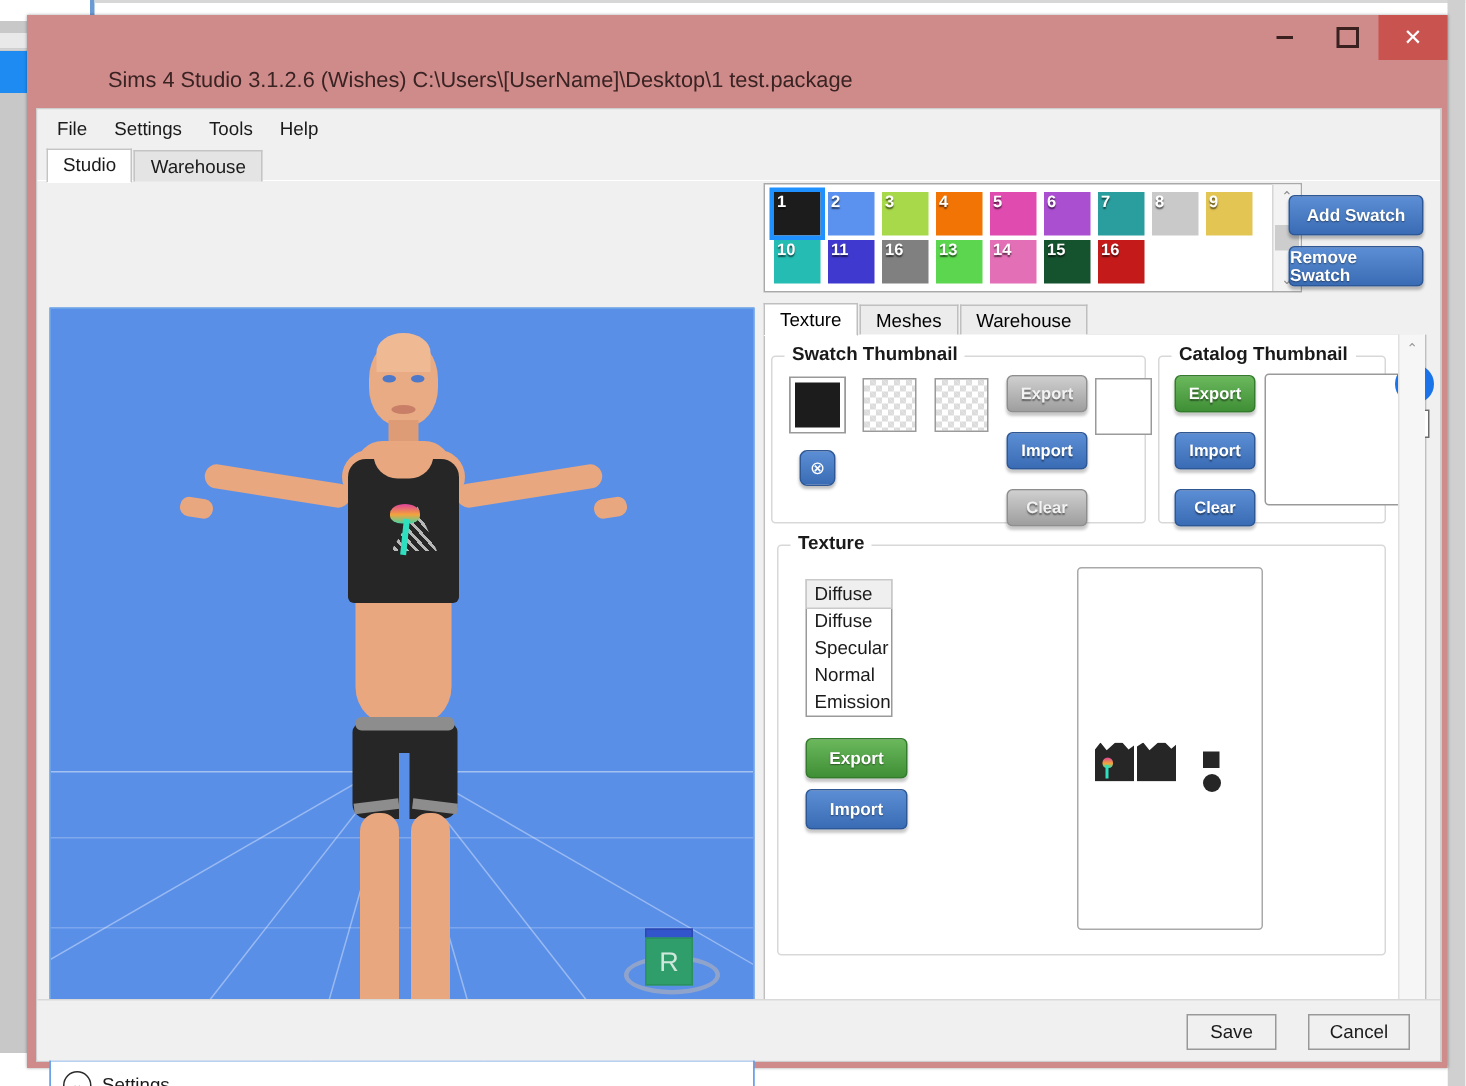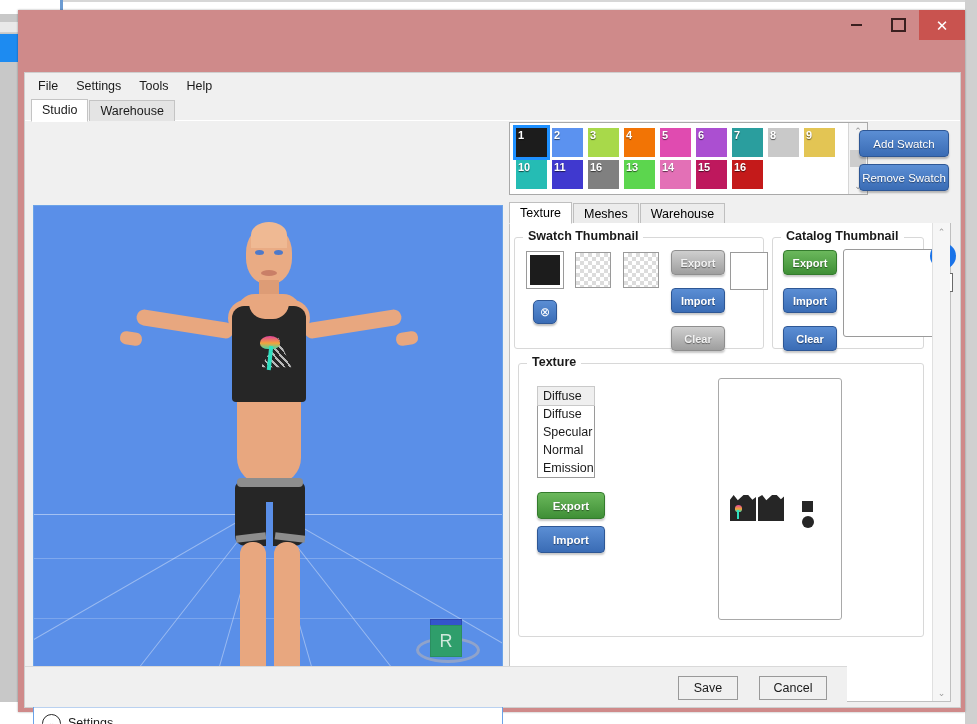--- a/index.html
+++ b/index.html
@@ -97,21 +97,21 @@
   .swatch{
     width:31px;height:29px;margin-right:5px;margin-bottom:3px;position:relative;
     color:#ffffff;font-size:11px;font-weight:bold;text-shadow:0 1px 1px rgba(0,0,0,.6);
     padding-left:2px;box-sizing:border-box;line-height:14px;
   }
   .swatch.sel{outline:3px solid #1e90ff;outline-offset:0px;}
   #swatch-scroll{width:18px;background:#f3f3f3;border-left:1px solid #d6d6d6;display:flex;flex-direction:column;justify-content:space-between;align-items:center;}
   .sc-arrow{font-size:9px;color:#8e8e8e;height:16px;display:flex;align-items:center;}
   .sc-thumb{width:16px;height:17px;background:#cdcdcd;}
   .btn-blue{
-    position:absolute;right:0;font-size:11.5px;font-weight:normal;color:#ffffff;
+    position:absolute;right:0;font-size:11.5px;font-weight:bold;color:#ffffff;
     background:linear-gradient(#5b8ed4,#3a6cb5);border:1px solid #2e5795;border-radius:4px;
     width:88px;height:25px;display:flex;align-items:center;justify-content:center;
     text-shadow:0 1px 1px rgba(0,0,0,.45);box-shadow:0 2px 2px rgba(0,0,0,.25);
   }
   #add-swatch{top:8px;}
   #remove-swatch{top:42px;}
 
   
   #inner-tabs{position:absolute;left:0;top:80px;width:440px;height:22px;display:flex;align-items:flex-end;border-bottom:1px solid #bfbfbf;}
   .itab{font-size:12.5px;padding:3px 10px 3px 10px;border:1px solid #bfbfbf;border-bottom:none;background:#ececec;margin-right:1px;position:relative;top:1px;}
@@ -155,21 +155,21 @@
     position:absolute;left:18px;top:22px;width:56px;border:1px solid #9a9a9a;background:#ffffff;
   }
   #tex-list .ti{font-size:12.5px;padding:2px 5px;color:#1a1a1a;}
   #tex-list .ti.sel{background:#efefef;border:1px solid #c9c9c9;margin:-1px;}
   #tex-preview{
     position:absolute;left:199px;top:14px;width:122px;height:240px;border:1px solid #a9a9a9;background:#ffffff;border-radius:3px;
   }
   .garment{position:absolute;background:#262626;}
 
   
-  #bottombar{position:absolute;left:0;bottom:0;width:822px;height:40px;background:#f0f0f0;border-top:1px solid #d9d9d9;margin-top:32px;}
+  #bottombar{position:absolute;left:0;bottom:0;width:935px;height:40px;background:#f0f0f0;border-top:1px solid #d9d9d9;margin-top:32px;}
   .wbtn{
     position:absolute;top:9px;width:58px;height:22px;background:#f0f0f0;border:1px solid #999999;
     font-size:12.5px;color:#1a1a1a;display:flex;align-items:center;justify-content:center;
   }
   #save-btn{right:109px;}
   #cancel-btn{right:20px;width:66px;}
 </style>
 </head>
 <body>
 
@@ -193,20 +193,21 @@
         <span class="min-glyph"></span>
       </div>
       <div class="win-btn">
         <span class="max-glyph"></span>
       </div>
       <div class="win-btn close">
         <span class="close-glyph">✕</span>
       </div>
     </div>
   </div>
+  <div id="title-text">Sims 4 Studio 3.1.2.6 (Wishes)  C:\Users\[UserName]\Desktop\1 test.package</div>
 
   <div id="client-area">
 
     <div id="menubar">
       <div class="menu-item">File</div>
       <div class="menu-item">Settings</div>
       <div class="menu-item">Tools</div>
       <div class="menu-item">Help</div>
     </div>
 
@@ -295,21 +296,21 @@
               <div class="swatch" style="background: rgb(224, 75, 176);">5</div>
               <div class="swatch" style="background: rgb(171, 79, 209);">6</div>
               <div class="swatch" style="background: rgb(42, 158, 158);">7</div>
               <div class="swatch" style="background: rgb(201, 201, 201);">8</div>
               <div class="swatch" style="background: rgb(227, 197, 84);">9</div>
               <div class="swatch" style="background: rgb(37, 188, 180);">10</div>
               <div class="swatch" style="background: rgb(64, 57, 207);">11</div>
               <div class="swatch" style="background: rgb(128, 128, 128);">16</div>
               <div class="swatch" style="background: rgb(92, 214, 78);">13</div>
               <div class="swatch" style="background: rgb(227, 112, 182);">14</div>
-              <div class="swatch" style="background: #be185d;">15</div>
+              <div class="swatch" style="background: #14532d;">15</div>
               <div class="swatch" style="background: rgb(196, 26, 26);">16</div>
             </div>
             <div id="swatch-scroll">
               <div class="sc-arrow">⌃</div>
               <div class="sc-thumb"></div>
               <div class="sc-arrow">⌄</div>
             </div>
           </div>
           <div class="btn-blue" id="add-swatch">Add Swatch</div>
           <div class="btn-blue" id="remove-swatch">Remove Swatch</div>

